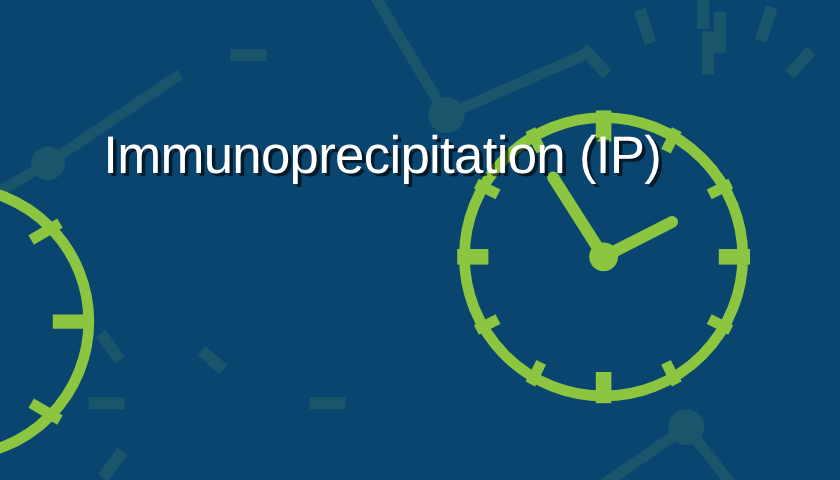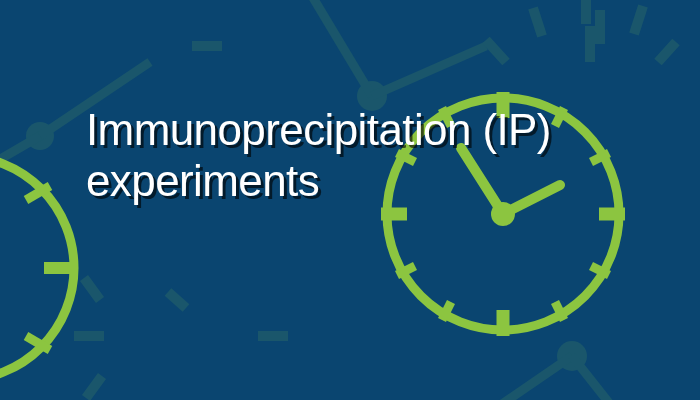--- a/index.html
+++ b/index.html
@@ -133,17 +133,16 @@
         <line x1="503" y1="214" x2="461" y2="148" stroke-width="10"></line>
         <line x1="503" y1="214" x2="560" y2="185" stroke-width="10"></line>
         <circle cx="503" cy="214" r="12" fill="#8cc540" stroke="none"></circle>
       </g>
     </g>
   </svg>
 
   <div id="text-layer">
     <h1 class="headline">
       <span class="line">Immunoprecipitation (IP)</span>
-      <span class="line">experiments</span>
     </h1>
   </div>
 
 </div>
 
 </body></html>

